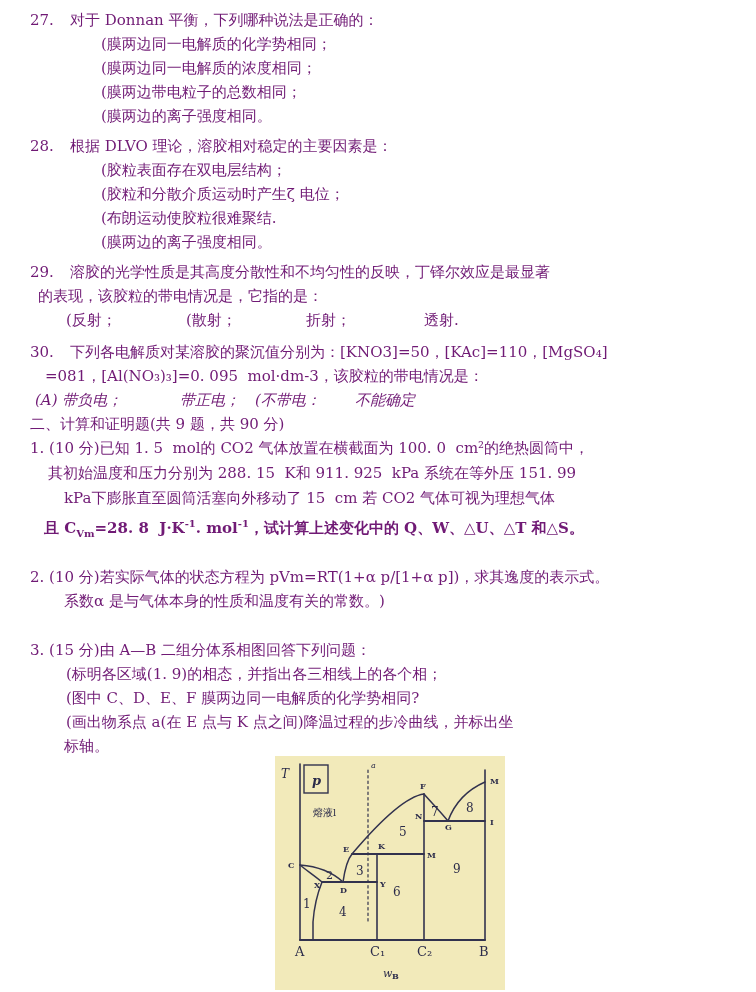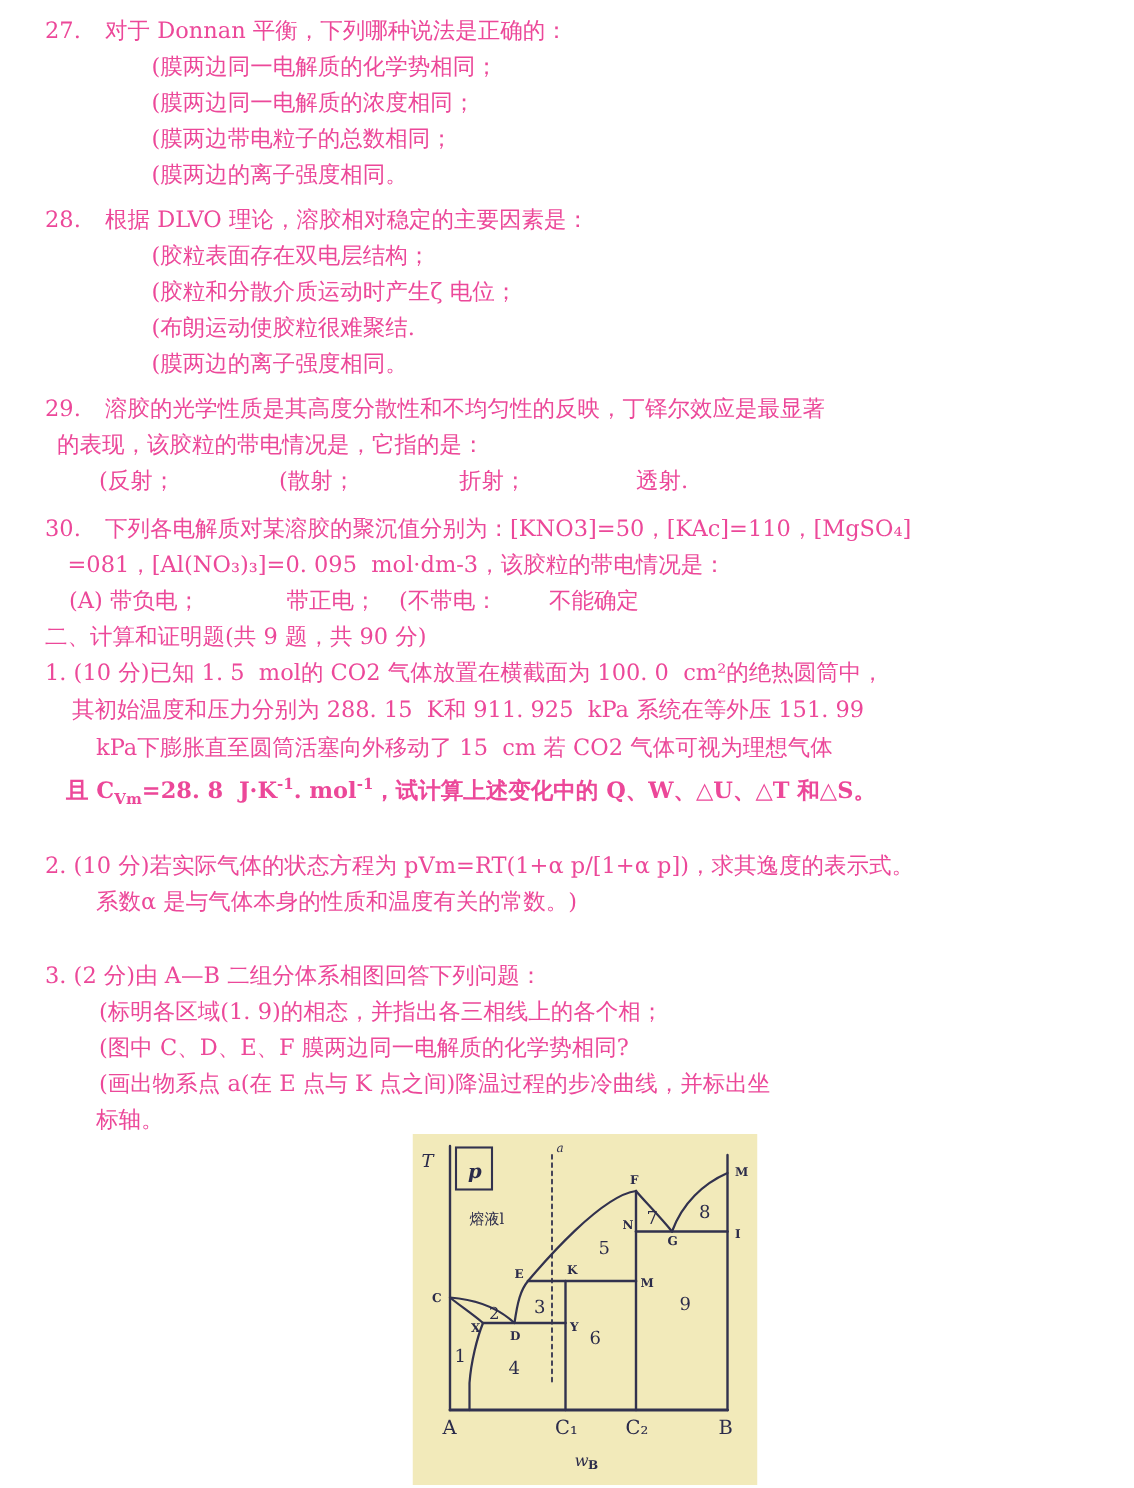--- a/index.html
+++ b/index.html
@@ -1,36 +1,36 @@
 <!DOCTYPE html>
 <html><head>
 <meta charset="utf-8">
 <style>
   html,body{margin:0;padding:0;background:#ffffff;}
   .page{
     position:relative;
     width:756px;height:992px;
     background:#ffffff;
     font-family:"DejaVu Serif", serif;
-    color:#ec4899;
+    color:#701a75;
     overflow:hidden;
   }
   .content{position:absolute;left:30px;top:8px;width:710px;}
   .line{height:24px;line-height:24px;font-size:15px;white-space:pre-wrap;}
   .qnum{display:inline-block;width:40px;}
   .opt{margin-left:71px;}
   .qblock-28{margin-top:6px;}
   .qblock-29{margin-top:6px;}
   .qblock-30{margin-top:8px;}
   .ind8{margin-left:8px;}
   .ind15{margin-left:15px;}
   .optrow-29{margin-left:36px;}
   .optrow-29 .o1,.optrow-29 .o2{display:inline-block;width:120px;}
   .optrow-29 .o3{display:inline-block;width:118px;}
-  .optrow-30{margin-left:16px;}
+  .optrow-30{margin-left:5px;font-style:italic;}
   .optrow-30 .o1{display:inline-block;width:145px;}
   .optrow-30 .o2{display:inline-block;width:75px;}
   .optrow-30 .o3{display:inline-block;width:100px;}
   .p1line{height:25px;line-height:25px;}
   .ind14{margin-left:14px;font-weight:bold;}
   .ind18{margin-left:18px;}
   .ind34{margin-left:34px;}
   .ind36{margin-left:36px;}
   .p2{margin-top:29px;}
   .p3{margin-top:25px;}
@@ -81,21 +81,21 @@
       <div class="line p1line ind34">kPa下膨胀直至圆筒活塞向外移动了 15  cm 若 CO2 气体可视为理想气体</div>
       <div class="line p1line ind14"><span class="t">且 C</span><sub class="vm">Vm</sub><span class="t">=28. 8  J·K</span><sup class="m1">-1</sup><span class="t">. mol</span><sup class="m1">-1</sup><span class="t">，试计算上述变化中的 Q、W、△U、△T 和△S。</span></div>
     </div>
 
     <div class="p2">
       <div class="line">2. (10 分)若实际气体的状态方程为 pVm=RT(1+α p/[1+α p])，求其逸度的表示式。</div>
       <div class="line ind34">系数α 是与气体本身的性质和温度有关的常数。)</div>
     </div>
 
     <div class="p3">
-      <div class="line">3. (2 分)由 A—B 二组分体系相图回答下列问题：</div>
+      <div class="line">3. (15 分)由 A—B 二组分体系相图回答下列问题：</div>
       <div class="line ind36">(标明各区域(1. 9)的相态，并指出各三相线上的各个相；</div>
       <div class="line ind36">(图中 C、D、E、F 膜两边同一电解质的化学势相同?</div>
       <div class="line ind36">(画出物系点 a(在 E 点与 K 点之间)降温过程的步冷曲线，并标出坐</div>
       <div class="line ind34">标轴。</div>
     </div>
   </div>
 
   <div class="figwrap">
     <svg viewBox="0 0 230 234" width="230" height="234" xmlns="http://www.w3.org/2000/svg">
       <rect x="0" y="0" width="230" height="234" fill="#f2eaba"></rect>

